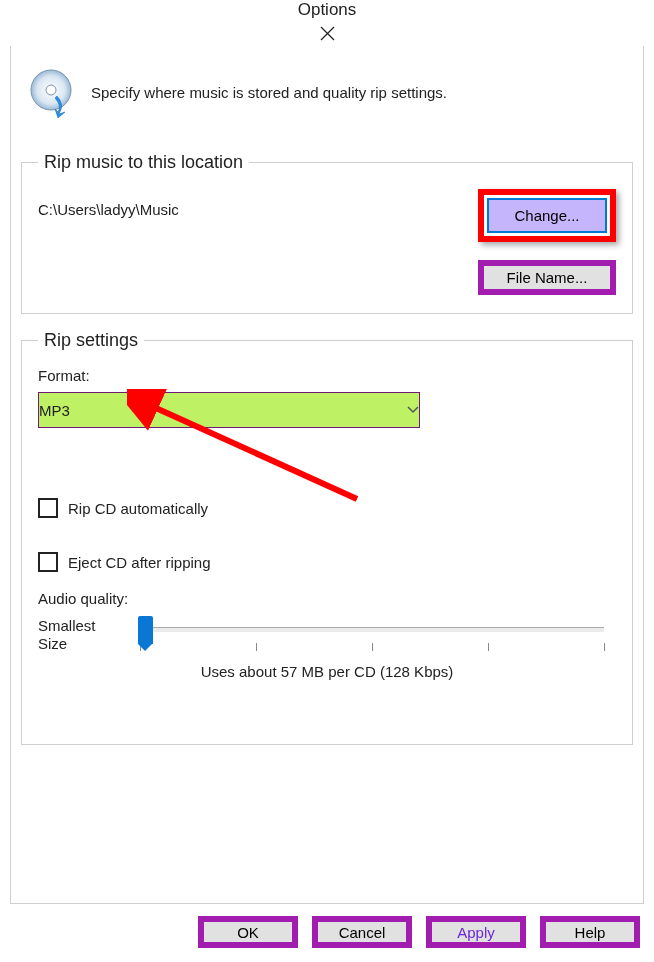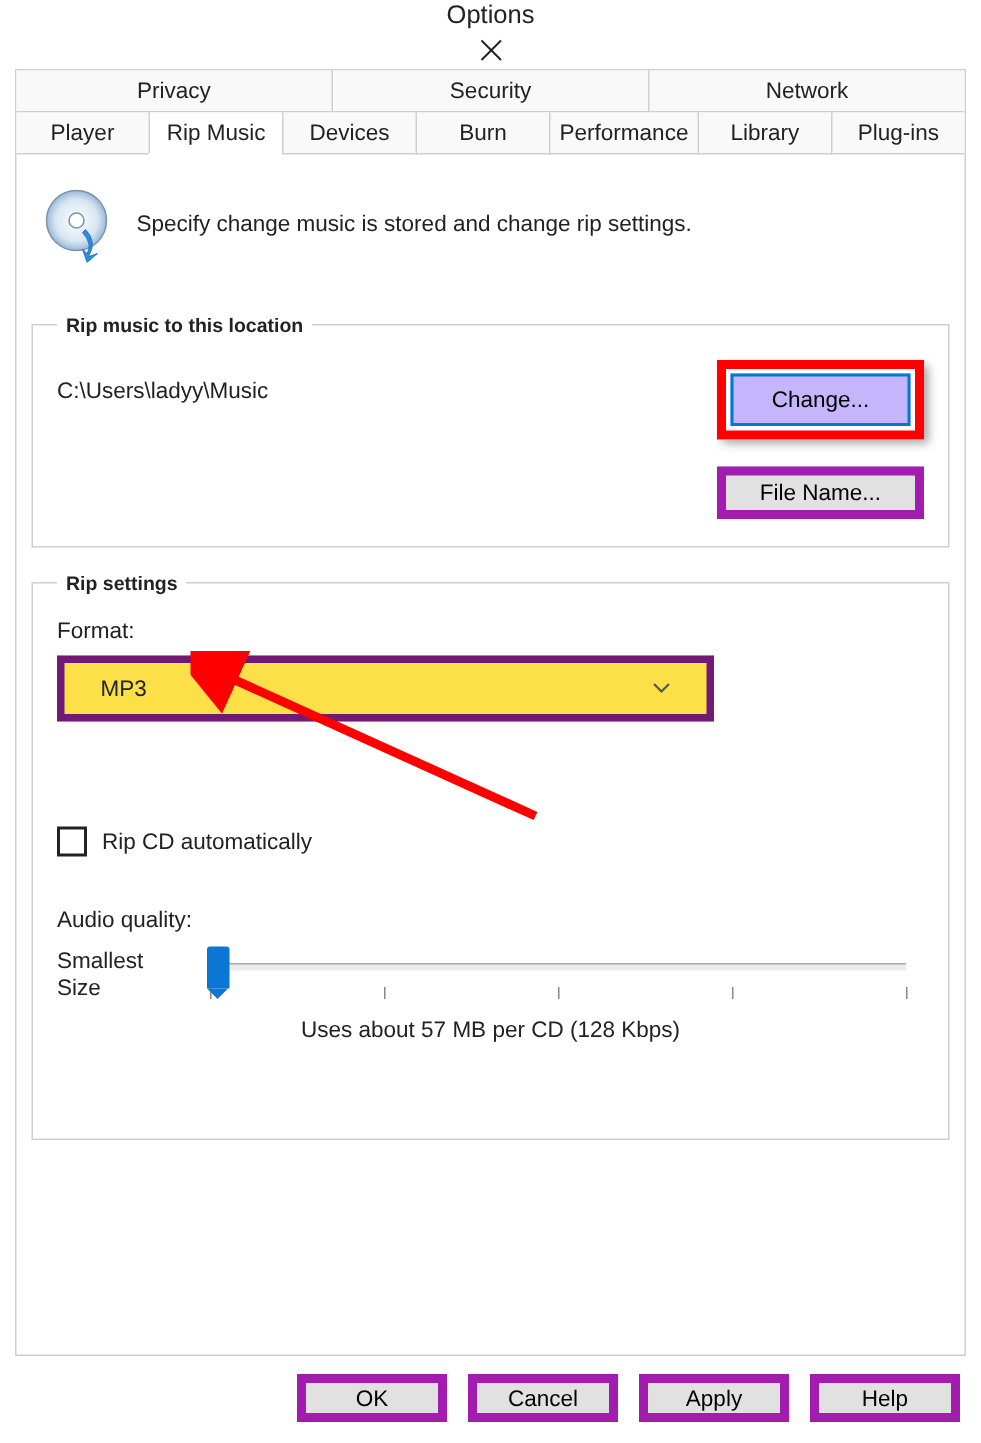--- a/index.html
+++ b/index.html
@@ -92,22 +92,21 @@
     flex-shrink: 0;
     position: relative;
   }
   fieldset.group {
     border: 1px solid #cfcfcf;
     margin: 0 0 16px 0;
     padding: 16px 16px 18px 16px;
   }
   fieldset.group > legend {
     padding: 0 6px;
-    font-size: 13px;
-    font-weight: bold;
+    font-size: 18px;
   }
   .loc-row {
     display: flex;
     align-items: flex-start;
   }
   .loc-path {
     flex: 1;
     padding-top: 12px;
   }
   .btn-col {
@@ -136,25 +135,25 @@
     background: #c4b5fd;
     border: 2px solid #0078d4;
   }
   .label {
     font-size: 15px;
     margin-bottom: 8px;
   }
   .select-box {
     width: 380px;
     height: 34px;
-    border: 5px solid #701a75;
-    background: #fde047;
-    display: flex;
-    align-items: center;
-    padding: 0 24px;
+    border: 1px solid #701a75;
+    background: #bef264;
+    display: flex;
+    align-items: center;
+    padding: 0 0;
     cursor: pointer;
     position: relative;
     margin-bottom: 70px;
   }
   .select-box .sel-val { flex:1; }
   .checkbox-row {
     display: flex;
     align-items: center;
     gap: 10px;
     margin-bottom: 34px;
@@ -228,21 +227,21 @@
     gap: 14px;
     padding: 12px 14px 14px 22px;
     margin-left: 34px;
   }
   .btn.footer {
     width: 100px;
     min-width: 100px;
     height: 32px;
   }
   .btn.disabled {
-    color: #000000;
+    color: #6d28d9;
     cursor: default;
   }
   
   .arrow {
     position: absolute;
     pointer-events: none;
   }
 </style>
 </head>
 <body>
@@ -252,57 +251,39 @@
   <div class="titlebar">
     <div class="title">Options</div>
     <div class="close-box">
       <svg width="15" height="15" viewBox="0 0 15 15">
         <line x1="1" y1="1" x2="14" y2="14" stroke="#222" stroke-width="1.3"></line>
         <line x1="14" y1="1" x2="1" y2="14" stroke="#222" stroke-width="1.3"></line>
       </svg>
     </div>
   </div>
 
-  <div class="tab-area">
-    <div class="tab-strip">
-      <div class="tab-row">
-        <div class="tab-cell">Privacy</div>
-        <div class="tab-cell">Security</div>
-        <div class="tab-cell">Network</div>
-      </div>
-      <div class="tab-row">
-        <div class="tab-cell">Player</div>
-        <div class="tab-cell active">Rip Music</div>
-        <div class="tab-cell">Devices</div>
-        <div class="tab-cell">Burn</div>
-        <div class="tab-cell">Performance</div>
-        <div class="tab-cell">Library</div>
-        <div class="tab-cell">Plug-ins</div>
-      </div>
-    </div>
-  </div>
 
   <div class="panel">
 
     <div class="intro-row">
       <div class="cd-icon">
         <svg width="52" height="52" viewBox="0 0 52 52">
           <defs>
             <radialGradient id="g1" cx="50%" cy="50%" r="50%">
               <stop offset="0%" stop-color="#ffffff"></stop>
               <stop offset="70%" stop-color="#d8e6f2"></stop>
               <stop offset="100%" stop-color="#9bb9d6"></stop>
             </radialGradient>
           </defs>
           <circle cx="26" cy="24" r="20" fill="url(#g1)" stroke="#7a94b0" stroke-width="1"></circle>
           <circle cx="26" cy="24" r="5" fill="#fff" stroke="#7a94b0"></circle>
           <path d="M 32 30 Q 40 38, 34 48 L 40 46 L 33 52 L 30 43 L 33 46 Q 37 40, 30 32 Z" fill="#2a8fe4" stroke="#1566b0" stroke-width="0.5"></path>
         </svg>
       </div>
-      <div>Specify change music is stored and change rip settings.</div>
+      <div>Specify where music is stored and quality rip settings.</div>
     </div>
 
     <fieldset class="group">
       <legend>Rip music to this location</legend>
       <div class="loc-row">
         <div class="loc-path">C:\Users\ladyy\Music</div>
         <div class="btn-col">
           <div class="change-highlight">
             <button class="btn">Change...</button>
           </div>
@@ -329,20 +310,24 @@
           </marker>
         </defs>
         <line x1="230" y1="110" x2="20" y2="15" stroke="#ff0000" stroke-width="6" marker-end="url(#ah)"></line>
       </svg>
 
       <div class="checkbox-row">
         <div class="chk"></div>
         <span>Rip CD automatically</span>
       </div>
 
+      <div class="checkbox-row tighter">
+        <div class="chk"></div>
+        <span>Eject CD after ripping</span>
+      </div>
 
       <div class="label">Audio quality:</div>
       <div class="quality-row">
         <div class="q-left">
           <span>Smallest</span><br>
           <span>Size</span>
         </div>
         <div class="slider-wrap">
           <div class="track"></div>
           <div class="tick" style="left:0%"></div>

